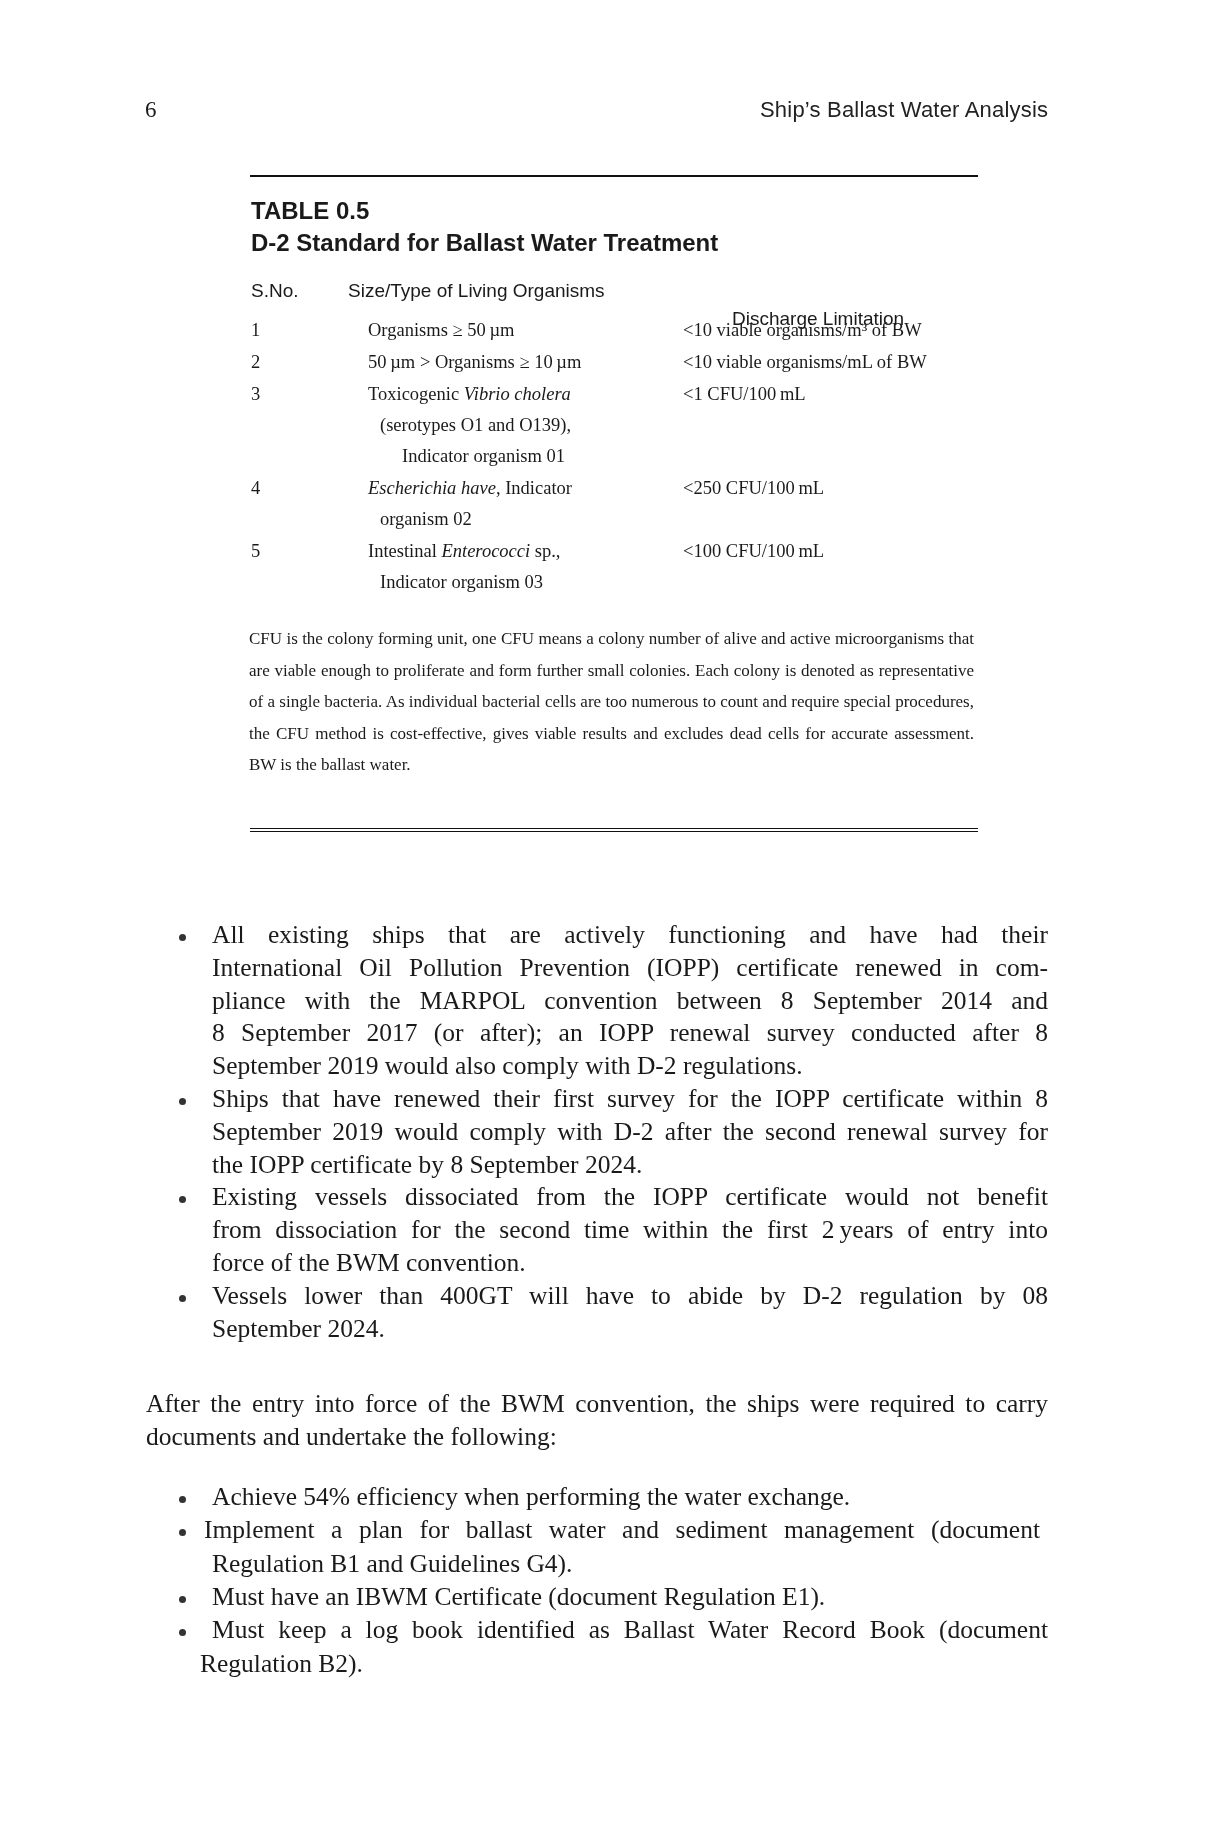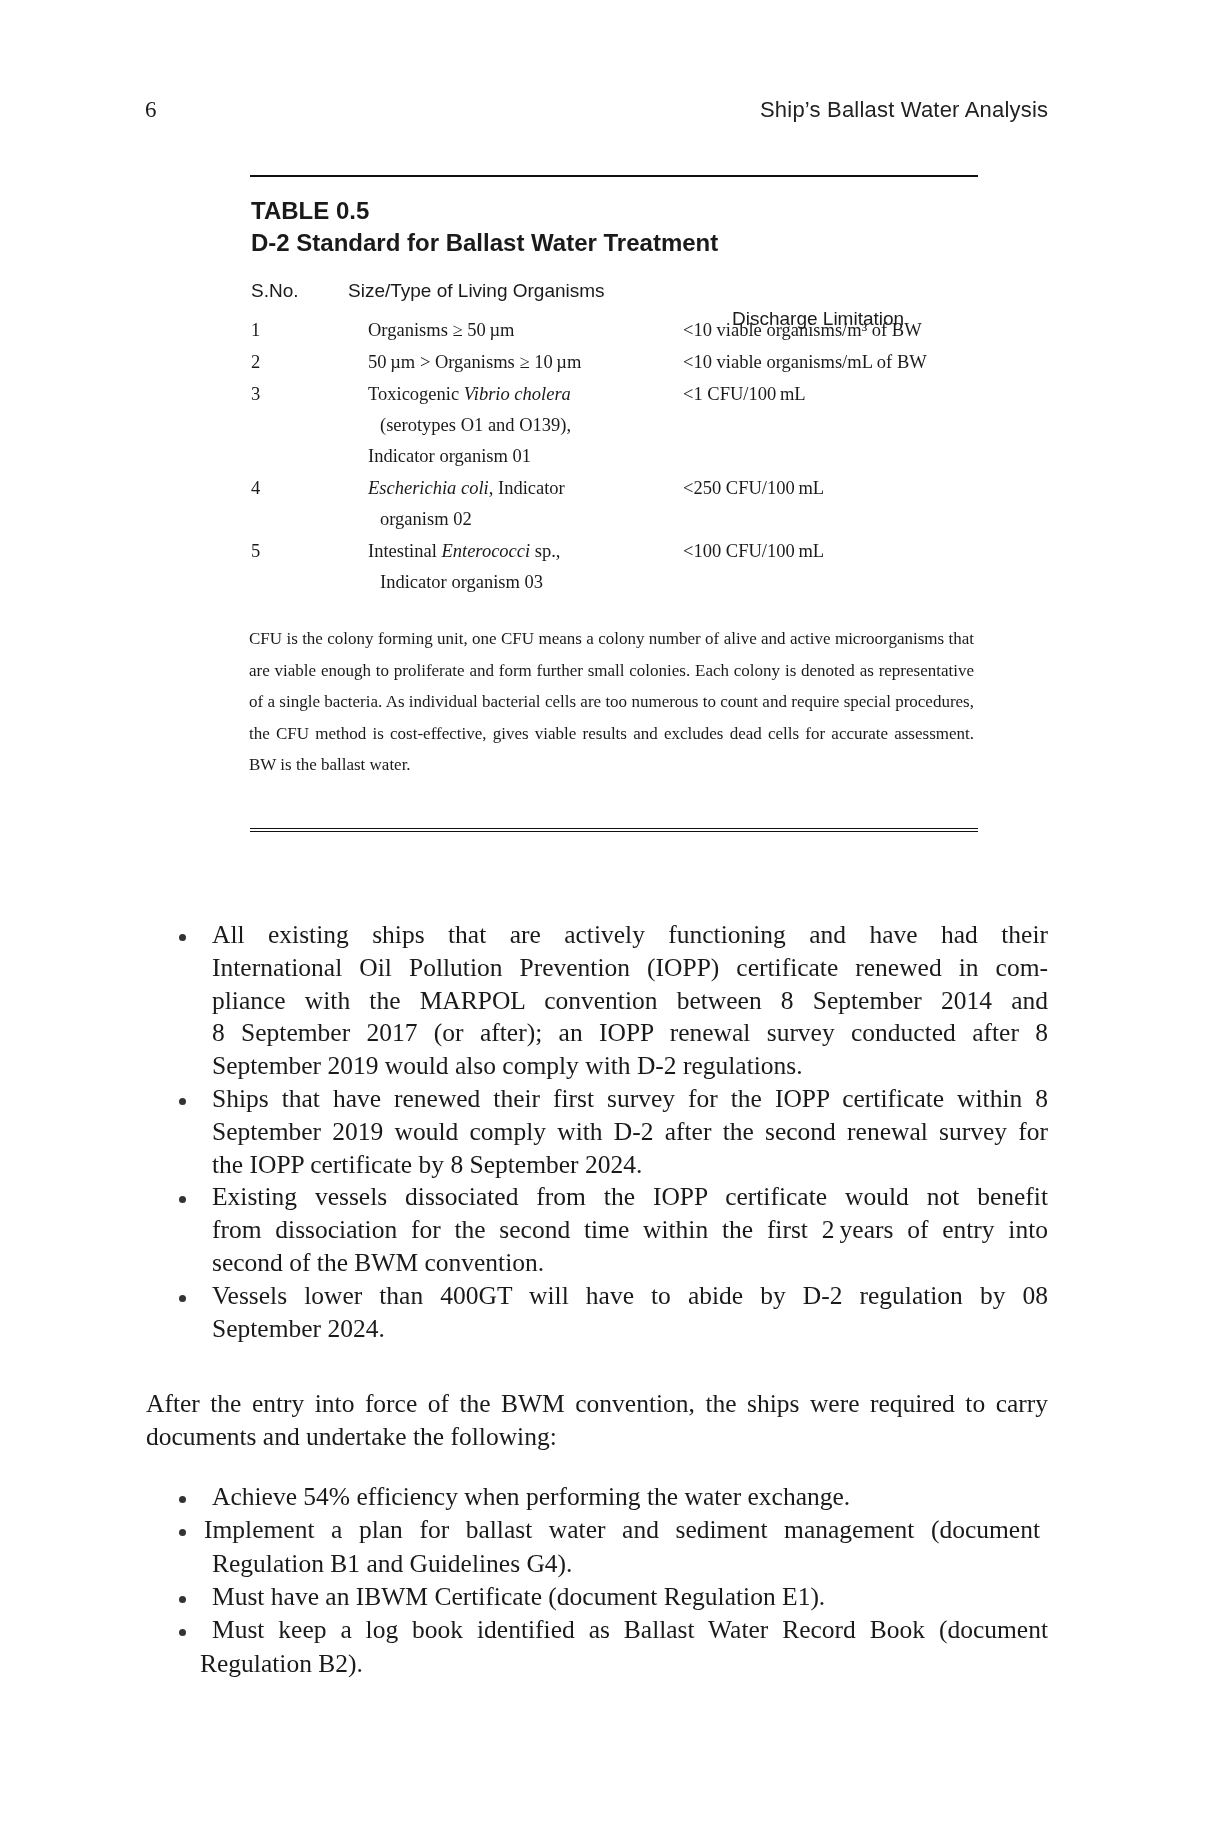--- a/index.html
+++ b/index.html
@@ -52,25 +52,25 @@
 <div class="abs serif td" style="left:368px;top:320px">Organisms ≥ 50 µm</div>
 <div class="abs serif td" style="left:683px;top:320px"><span>&lt;10 viable organisms/m³ of BW</span></div>
 
 <div class="abs serif td" style="left:251px;top:352px">2</div>
 <div class="abs serif td" style="left:368px;top:352px">50 µm &gt; Organisms ≥ 10 µm</div>
 <div class="abs serif td" style="left:683px;top:352px">&lt;10 viable organisms/mL of BW</div>
 
 <div class="abs serif td" style="left:251px;top:384px">3</div>
 <div class="abs serif td" style="left:368px;top:384px"><span>Toxicogenic </span><i>Vibrio cholera</i></div>
 <div class="abs serif td" style="left:380px;top:415px">(serotypes O1 and O139),</div>
-<div class="abs serif td" style="left:368px;top:446px">Indicator organism 01</div>
+<div class="abs serif td" style="left:402px;top:446px">Indicator organism 01</div>
 <div class="abs serif td" style="left:683px;top:384px">&lt;1 CFU/100 mL</div>
 
 <div class="abs serif td" style="left:251px;top:478px">4</div>
-<div class="abs serif td" style="left:368px;top:478px"><i>Escherichia coli</i><span>, Indicator</span></div>
+<div class="abs serif td" style="left:368px;top:478px"><i>Escherichia have</i><span>, Indicator</span></div>
 <div class="abs serif td" style="left:380px;top:509px">organism 02</div>
 <div class="abs serif td" style="left:683px;top:478px">&lt;250 CFU/100 mL</div>
 
 <div class="abs serif td" style="left:251px;top:541px">5</div>
 <div class="abs serif td" style="left:368px;top:541px"><span>Intestinal </span><i>Enterococci</i><span> sp.,</span></div>
 <div class="abs serif td" style="left:380px;top:572px">Indicator organism 03</div>
 <div class="abs serif td" style="left:683px;top:541px">&lt;100 CFU/100 mL</div>
 
 <div id="table-note" class="abs serif note">CFU is the colony forming unit, one CFU means a colony number of alive and active microorganisms that are viable enough to proliferate and form further small colonies. Each colony is denoted as representative of a single bacteria. As individual bacterial cells are too numerous to count and require special procedures, the CFU method is cost-effective, gives viable results and excludes dead cells for accurate assessment. BW is the ballast water.</div>
 <div id="rule-bottom" class="rule"></div>
@@ -82,21 +82,21 @@
     <div class="abs serif bline just" style="left: 212px; top: 985.6px;">pliance with the MARPOL convention between 8 September 2014 and</div>
     <div class="abs serif bline just" style="left: 212px; top: 1018.4px;">8 September 2017 (or after); an IOPP renewal survey conducted after 8</div>
     <div class="abs serif bline" style="left: 212px; top: 1051.2px;">September 2019 would also comply with D-2 regulations.</div>
     <div class="bullet-dot" style="left: 179px; top: 1098px;"></div>
     <div class="abs serif bline just" style="left: 212px; top: 1084px;">Ships that have renewed their first survey for the IOPP certificate within 8</div>
     <div class="abs serif bline just" style="left: 212px; top: 1116.8px;">September 2019 would comply with D-2 after the second renewal survey for</div>
     <div class="abs serif bline" style="left: 212px; top: 1149.6px;">the IOPP certificate by 8 September 2024.</div>
     <div class="bullet-dot" style="left: 179px; top: 1196.4px;"></div>
     <div class="abs serif bline just" style="left: 212px; top: 1182.4px;">Existing vessels dissociated from the IOPP certificate would not benefit</div>
     <div class="abs serif bline just" style="left: 212px; top: 1215.2px;">from dissociation for the second time within the first 2 years of entry into</div>
-    <div class="abs serif bline" style="left: 212px; top: 1248px;">second of the BWM convention.</div>
+    <div class="abs serif bline" style="left: 212px; top: 1248px;">force of the BWM convention.</div>
     <div class="bullet-dot" style="left: 179px; top: 1294.8px;"></div>
     <div class="abs serif bline just" style="left: 212px; top: 1280.8px;">Vessels lower than 400GT will have to abide by D-2 regulation by 08</div>
     <div class="abs serif bline" style="left: 212px; top: 1313.6px;">September 2024.</div>
   </div>
 
 <div id="para">
     <div class="abs serif para just" style="width: 902px; left: 146px; top: 1381px;">After the entry into force of the BWM convention, the ships were required to carry</div>
     <div class="abs serif para" style="left: 146px; top: 1414px;">documents and undertake the following:</div>
   </div>
 

